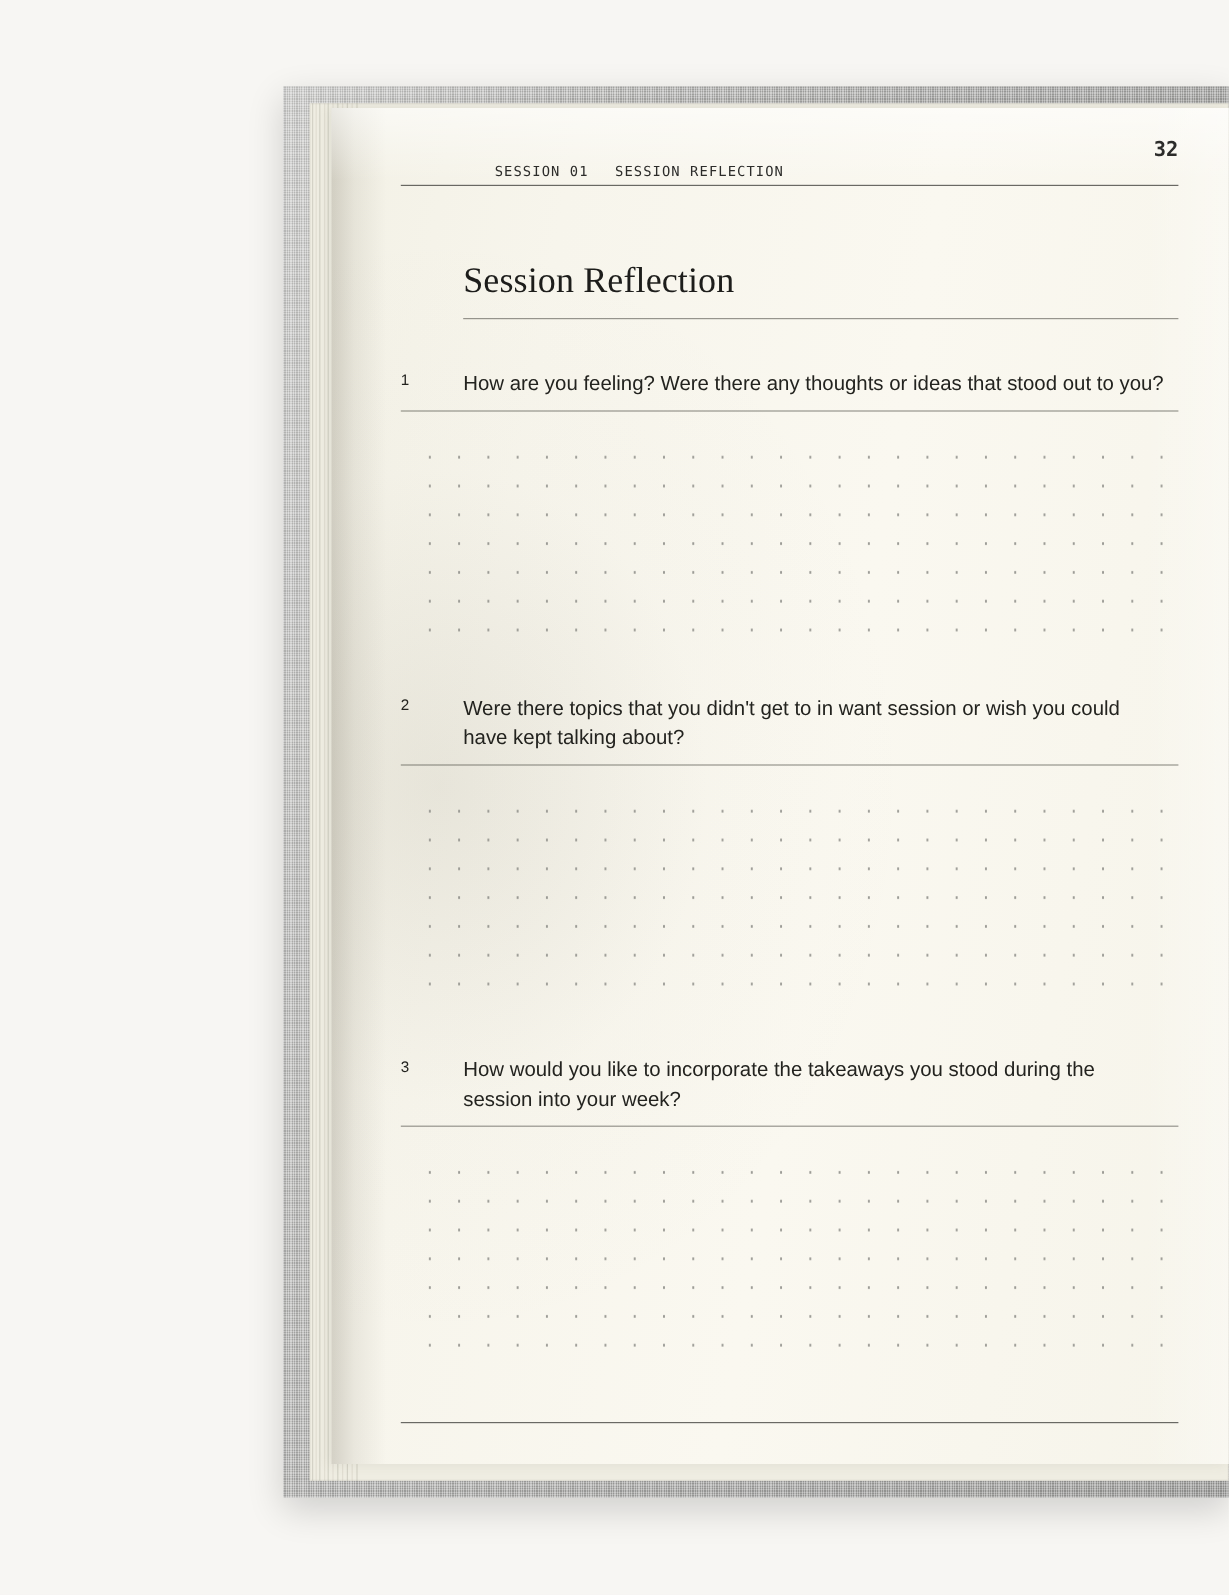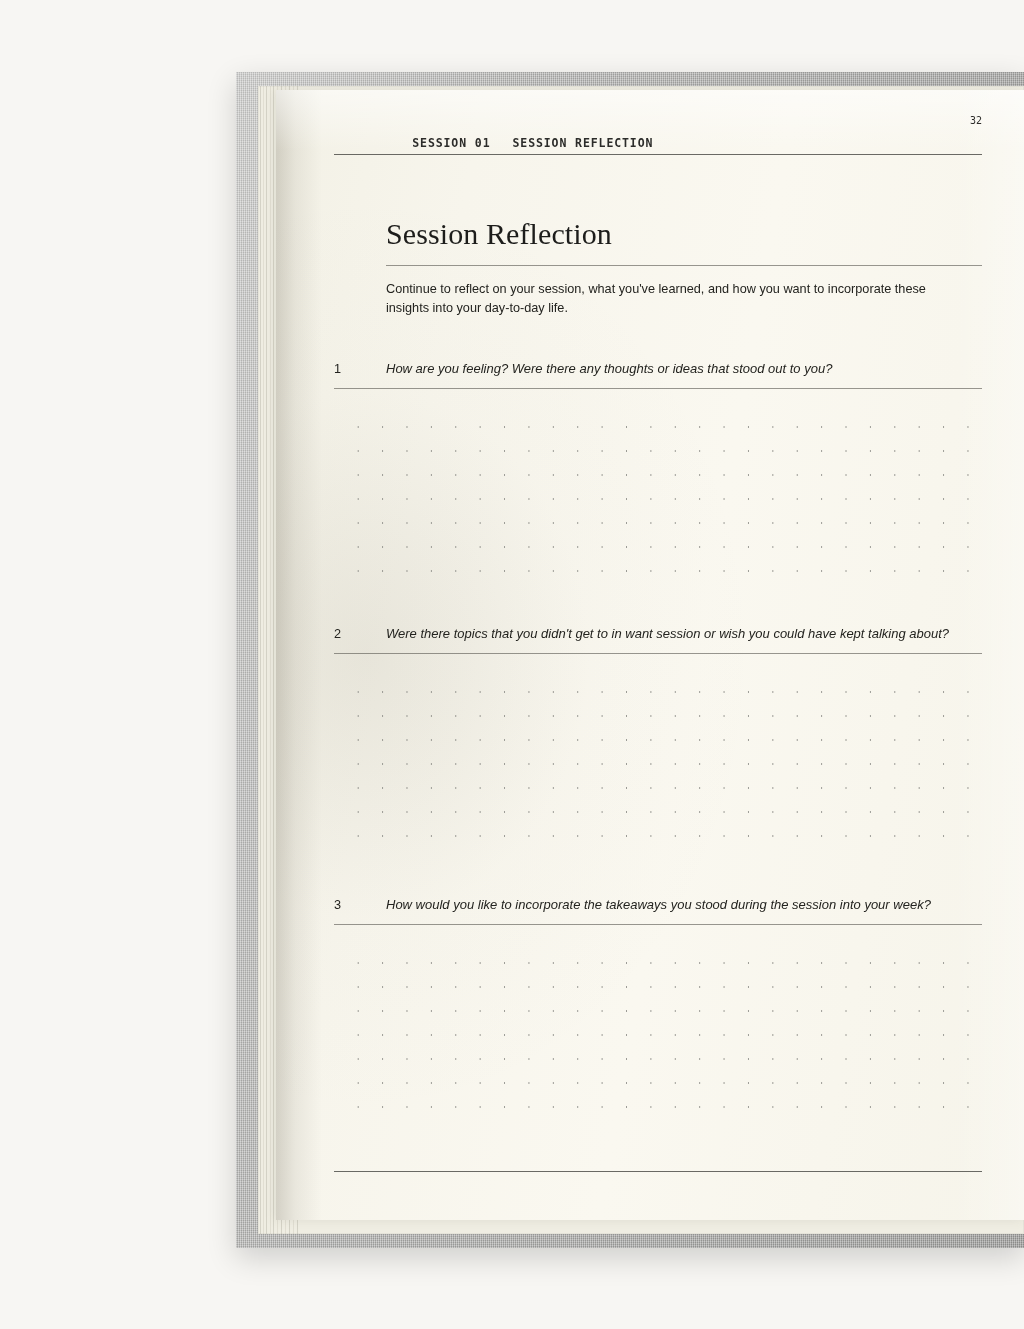--- a/index.html
+++ b/index.html
@@ -98,28 +98,28 @@
     display: flex;
     align-items: flex-start;
     justify-content: space-between;
   }
   .runhead-left {
     font-family: "DejaVu Sans Mono", monospace;
     font-size: 11.5px;
     letter-spacing: 0.9px;
     color: #2c2c2a;
     white-space: pre;
-    font-weight: bold;
   }
   .runhead-left .gap { display: inline-block; width: 22px; }
   .pagenum {
     font-family: "DejaVu Sans Mono", monospace;
-    font-size: 10px;
+    font-size: 17px;
     color: #2c2c2a;
     margin-top: -7px;
+    font-weight: bold;
   }
   .rule {
     height: 0;
     border-top: 1px solid #3a3a36;
     opacity: 0.75;
   }
   .rule.thin { border-top: 1px solid #55534c; opacity: 0.6; }
 
   #head-rule { margin-top: 2px; }
 
@@ -149,25 +149,24 @@
   .q-row { display: flex; }
   .q-num {
     width: 52px;
     flex: 0 0 52px;
     font-size: 12.7px;
     line-height: 1.45;
     color: #23231f;
   }
   .q-text {
     flex: 1 1 auto;
-    font-size: 13px;
+    font-size: 17px;
     line-height: 1.45;
     color: #23231f;
     padding-right: 8px;
-    font-style: italic;
   }
   .q-rule { margin-top: 9px; }
 
   
   .dotgrid {
     margin-top: 26px;
     margin-left: 12px;
     height: 168px;
     background-image: radial-gradient(#8a8madd 0.9px, rgba(0,0,0,0) 1.1px);
     background-color: transparent;
@@ -223,21 +222,20 @@
         </div>
         <div class="pagenum">32</div>
       </div>
       <div class="rule" id="head-rule"></div>
 
       <div id="title-block">
         <h1>Session Reflection</h1>
       </div>
       <div class="rule thin" id="title-rule"></div>
 
-      <div class="intro">Continue to reflect on your session, what you've learned, and how you want to incorporate these insights into your day-to-day life.</div>
 
       <div class="q">
         <div class="q-row">
           <div class="q-num">1</div>
           <div class="q-text">How are you feeling? Were there any thoughts or ideas that stood out to you?</div>
         </div>
         <div class="rule thin q-rule"></div>
         <div class="dotgrid" style="background-image: radial-gradient(rgb(138, 138, 133) 0.9px, rgba(0, 0, 0, 0) 1.1px);"></div>
       </div>
 

